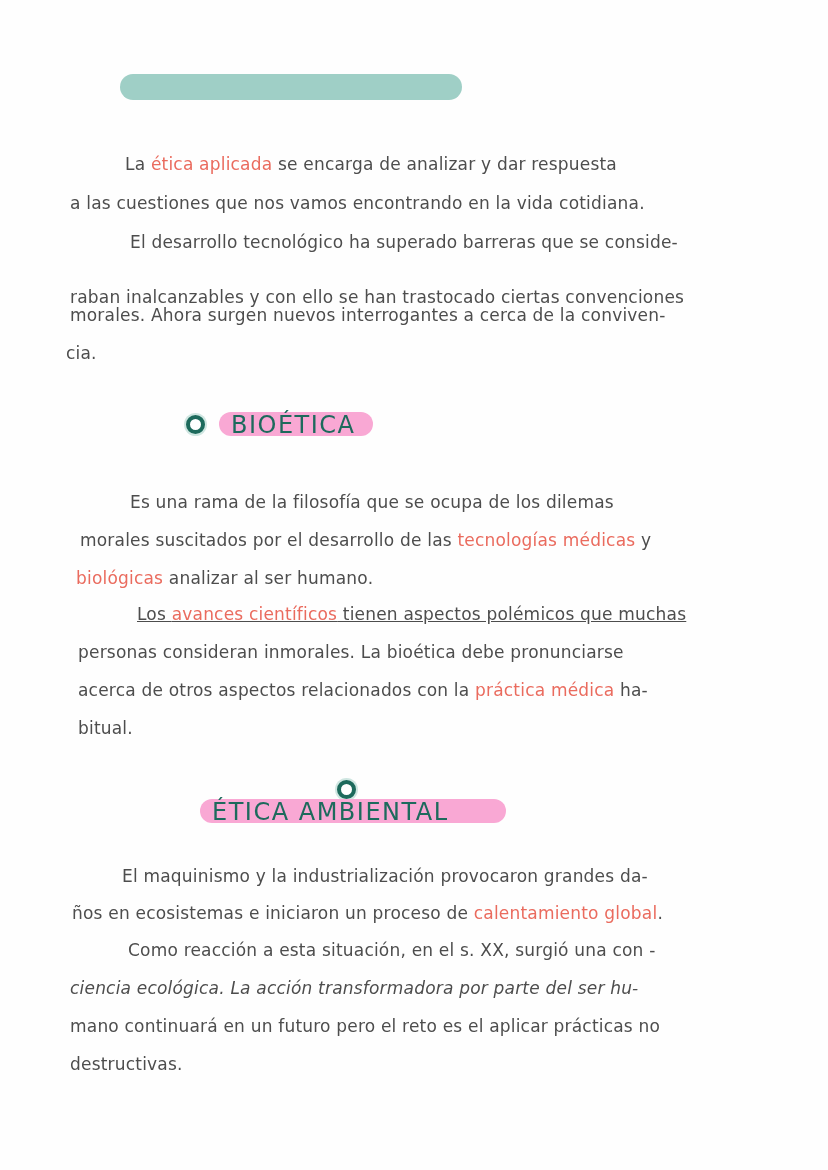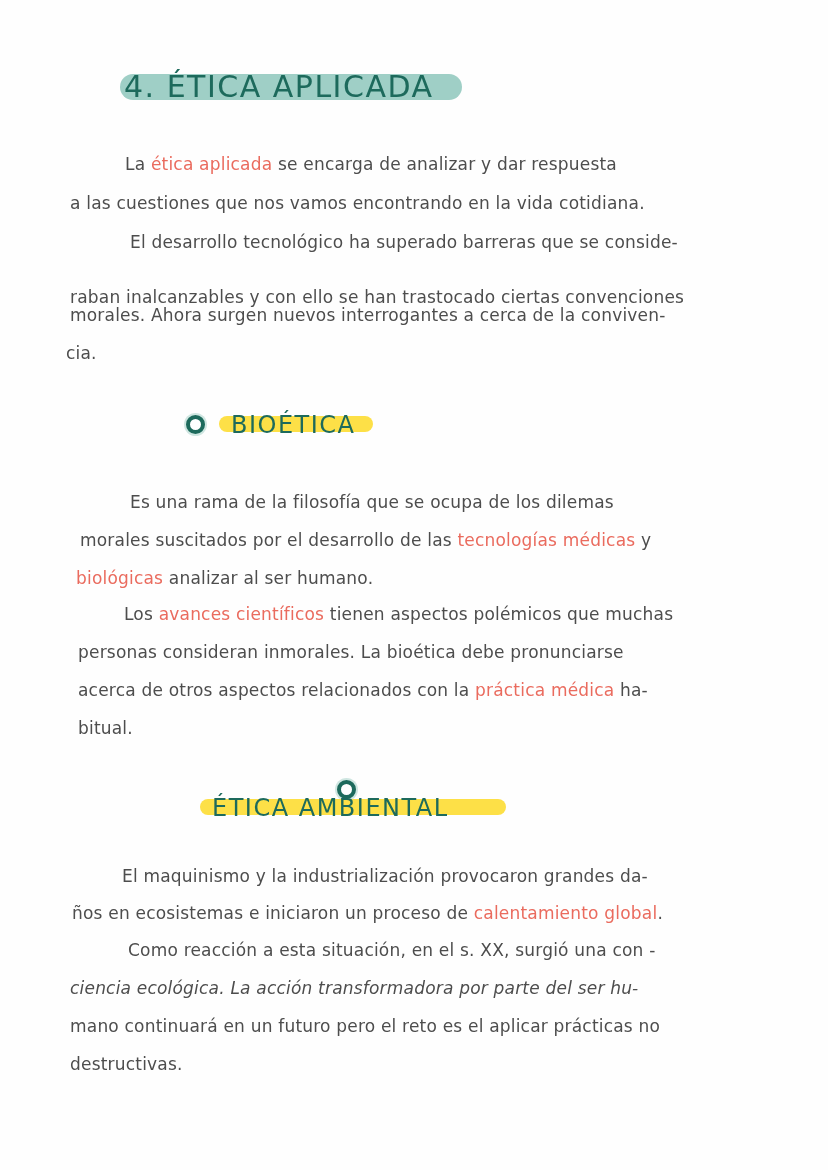--- a/index.html
+++ b/index.html
@@ -58,23 +58,23 @@
       height: 11px;
       border-radius: 50%;
       border: 4px solid #1d6a5c;
       background: #ffffff;
       margin-right: 14px;
       flex: none;
       box-shadow: 0 0 0 2px #cfe6e1;
     }
     .sub-hl {
       position: relative;
-      background: #fde047;
+      background: #f9a8d4;
       border-radius: 14px;
-      height: 16px;
+      height: 24px;
       display: flex;
       align-items: center;
       padding: 0 12px 0 12px;
     }
     .sub-text {
       font-family: "DejaVu Sans", sans-serif;
       font-size: 24px;
       letter-spacing: 1.5px;
       color: #1d6a5c;
       white-space: nowrap;
@@ -100,21 +100,20 @@
       color: #ea6b5e;
     }
   </style>
 </head>
 <body>
 
 <div class="page">
 
   <div class="title">
     <div class="title-hl"></div>
-    <span class="title-text">4. ÉTICA APLICADA</span>
   </div>
 
   <div class="para" style="top:0;">
     <div class="line" style="left:55px; top:146px;text-align:right;">
       <span>La </span><span class="hl">ética aplicada</span><span> se encarga de analizar y dar respuesta</span>
     </div>
     <div class="line" style="left:0px; top:185px;">
       <span>a las cuestiones que nos vamos encontrando en la vida cotidiana.</span>
     </div>
     <div class="line" style="left:60px; top:224px;">
@@ -141,21 +140,21 @@
   <div class="para" style="top:0;">
     <div class="line" style="left:60px; top:484px;">
       <span>Es una rama de la filosofía que se ocupa de los dilemas</span>
     </div>
     <div class="line" style="left:10px; top:522px;">
       <span>morales suscitados por el desarrollo de las </span><span class="hl">tecnologías médicas</span><span> y</span>
     </div>
     <div class="line" style="left:6px; top:560px;">
       <span class="hl">biológicas</span><span> analizar al ser humano.</span>
     </div>
-    <div class="line" style="left:54px; top:596px;">
+    <div class="line" style="left:67px; top:596px;text-decoration:underline;">
       <span>Los </span><span class="hl">avances científicos</span><span> tienen aspectos polémicos que muchas</span>
     </div>
     <div class="line" style="left:8px; top:634px;">
       <span>personas consideran inmorales. La bioética debe pronunciarse</span>
     </div>
     <div class="line" style="left:8px; top:672px;">
       <span>acerca de otros aspectos relacionados con la </span><span class="hl">práctica médica</span><span> ha-</span>
     </div>
     <div class="line" style="left:8px; top:710px;">
       <span>bitual.</span>

